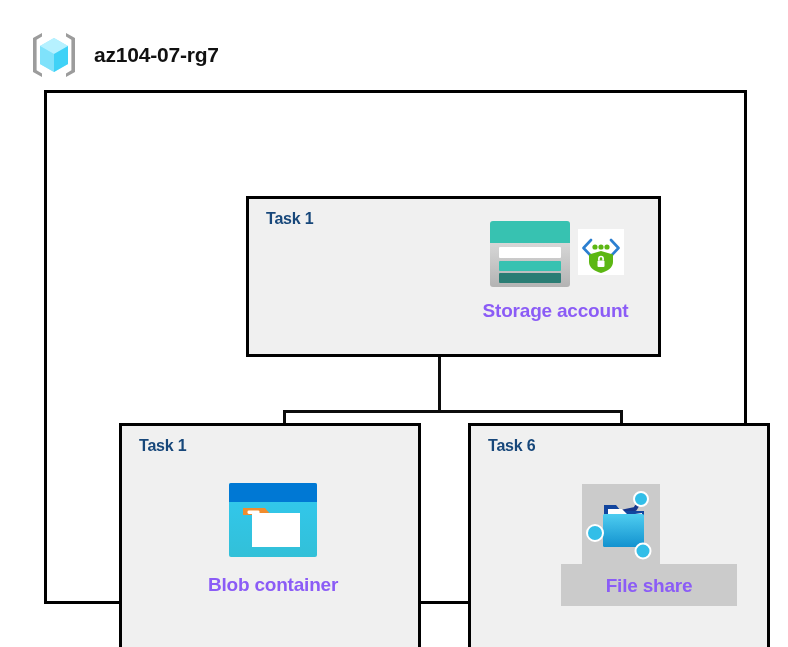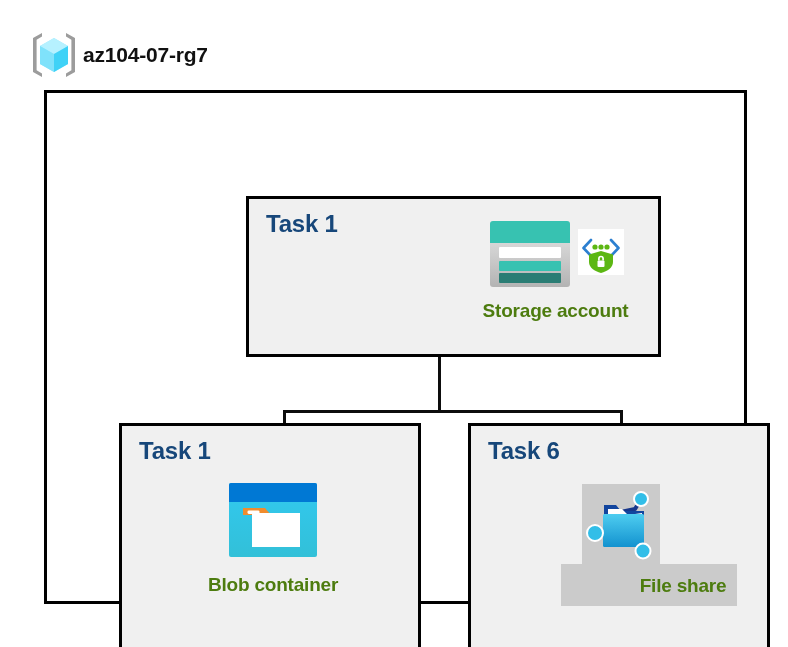--- a/index.html
+++ b/index.html
@@ -22,21 +22,21 @@
 
   
   .rg-header {
     position: absolute;
     left: 28px;
     top: 24px;
     width: 320px;
     height: 62px;
     display: flex;
     align-items: center;
-    gap: 3px;
+    gap: 14px;
   }
   .rg-icon {
     width: 52px;
     height: 52px;
     flex: 0 0 auto;
     display: block;
   }
   .rg-title {
     font-size: 21px;
     font-weight: bold;
@@ -65,41 +65,41 @@
     box-sizing: border-box;
   }
   #task1-box { left: 199px; top: 103px; width: 415px; height: 161px; }
   #task2-box { left: 72px;  top: 330px; width: 302px; height: 243px; }
   #task3-box { left: 421px; top: 330px; width: 302px; height: 243px; }
 
   .task-label {
     position: absolute;
     left: 17px;
     top: 11px;
-    font-size: 24px;
+    font-size: 16px;
     font-weight: bold;
     color: #17477a;
     letter-spacing: -0.2px;
     white-space: nowrap;
   }
 
   
   .node {
     position: absolute;
     display: flex;
     flex-direction: column;
     align-items: center;
   }
   #storage-node { left: 199px; top: 20px; width: 215px; }
   #blob-node    { left: 51px;  top: 55px; width: 200px; }
 
   .node-caption {
     font-size: 19px;
     font-weight: bold;
-    color: #4d7c0f;
+    color: #8b5cf6;
     white-space: nowrap;
     letter-spacing: -0.2px;
     line-height: 1;
   }
 
   
   .storage-icon-row {
     display: flex;
     align-items: flex-start;
     gap: 6px;
@@ -118,21 +118,21 @@
   .highlight-plate {
     position: absolute;
     background: #cbcbcb;
   }
   #fileshare-icon-plate  { left: 111px; top: 58px;  width: 78px;  height: 80px; }
   #fileshare-label-plate { left: 90px;  top: 138px; width: 176px; height: 42px; }
   .fileshare-caption-wrap {
     position: absolute;
     left: 90px; top: 138px;
     width: 176px; height: 42px;
-    display: flex; align-items: center; justify-content: center; margin-left: 34px;
+    display: flex; align-items: center; justify-content: center;
   }
   .fileshare-icon-wrap {
     position: absolute;
     left: 111px; top: 58px;
     width: 78px; height: 80px;
     display: flex; align-items: center; justify-content: center;
   }
 
   
   .conn {

